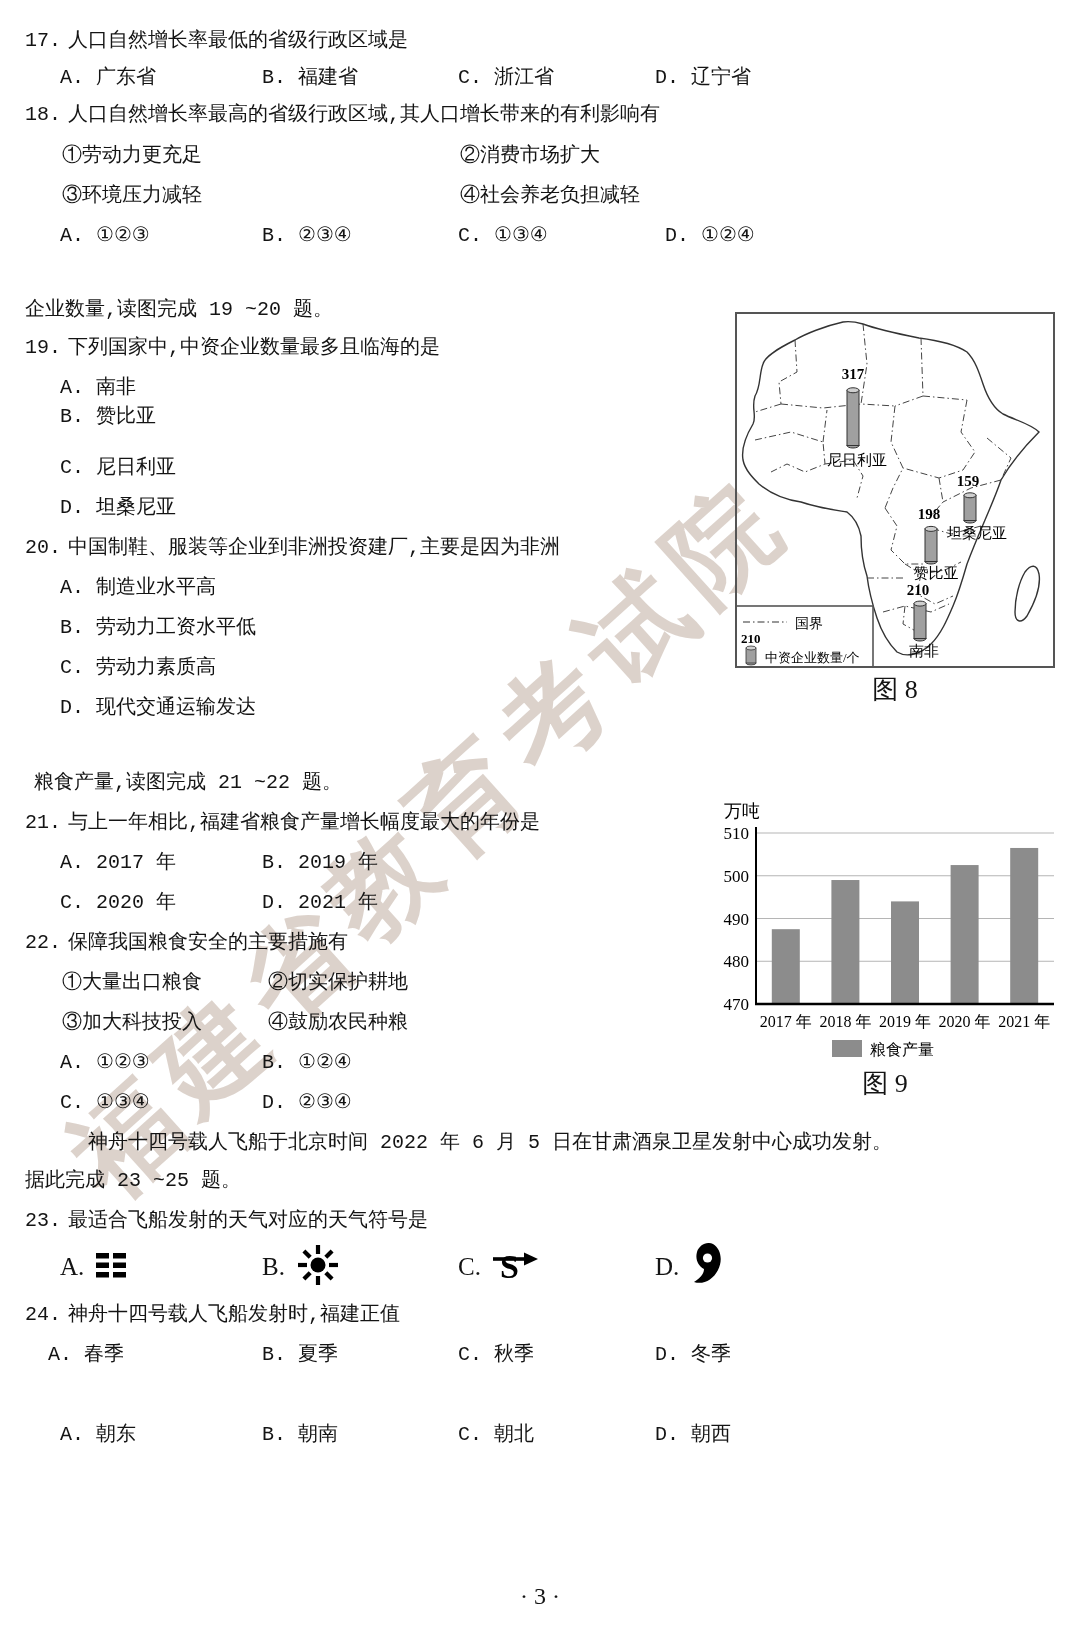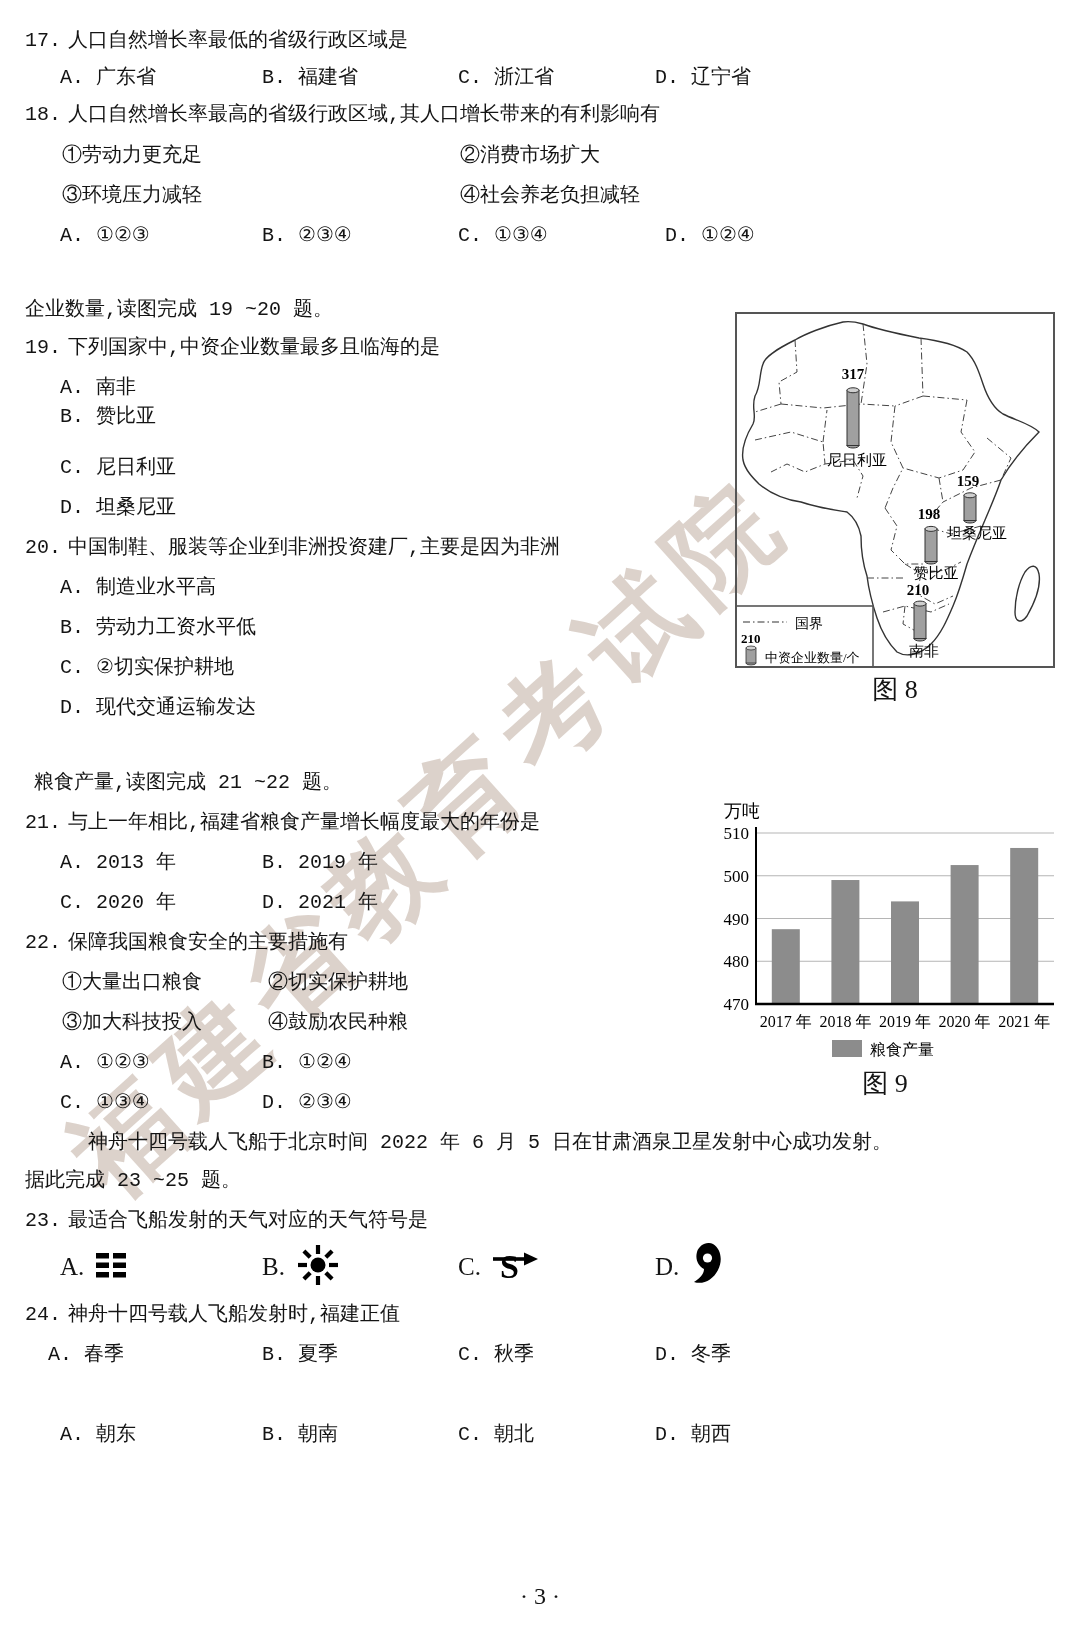--- a/index.html
+++ b/index.html
@@ -51,21 +51,21 @@
 
   <div class="line" style="left:25px;top:333px"><span class="qnum">19.</span><span>下列国家中,中资企业数量最多且临海的是</span></div>
   <div class="line" style="left:60px;top:373px">A. 南非</div>
   <div class="line" style="left:60px;top:402px">B. 赞比亚</div>
   <div class="line" style="left:60px;top:453px">C. 尼日利亚</div>
   <div class="line" style="left:60px;top:493px">D. 坦桑尼亚</div>
 
   <div class="line" style="left:25px;top:533px"><span class="qnum">20.</span><span>中国制鞋、服装等企业到非洲投资建厂,主要是因为非洲</span></div>
   <div class="line" style="left:60px;top:573px">A. 制造业水平高</div>
   <div class="line" style="left:60px;top:613px">B. 劳动力工资水平低</div>
-  <div class="line" style="left:60px;top:653px">C. ②切实保护耕地</div>
+  <div class="line" style="left:60px;top:653px">C. 劳动力素质高</div>
   <div class="line" style="left:60px;top:693px">D. 现代交通运输发达</div>
 
   <div class="fig" style="left:735px;top:312px">
     <svg id="map-svg" width="320" height="356" viewBox="0 0 320 356">
       <rect x="1" y="1" width="318" height="354" fill="none" stroke="#555" stroke-width="2"></rect>
 
       <path fill="none" stroke="#333" stroke-width="1.4" d="
         M 108,10 C 90,14 70,22 60,28 C 44,36 30,44 28,52 C 24,62 26,74 20,84
         C 16,96 22,104 18,112 C 12,122 6,136 8,148 C 10,158 18,166 24,172
         C 36,182 52,188 66,190 C 84,196 100,198 112,200 C 120,206 124,214 126,224
@@ -136,21 +136,21 @@
         <ellipse cx="16" cy="336" rx="5" ry="2" fill="#cfcfcf" stroke="#333" stroke-width="0.8"></ellipse>
         <text x="30" y="350" font-size="13">中资企业数量/个</text>
       </g>
     </svg>
   </div>
   <div class="caption" style="left:735px;top:672px;width:320px">图 8</div>
 
   <div class="line" style="left:34px;top:768px">粮食产量,读图完成 21 ~22 题。</div>
 
   <div class="line" style="left:25px;top:808px"><span class="qnum">21.</span><span>与上一年相比,福建省粮食产量增长幅度最大的年份是</span></div>
-  <div class="line" style="left:60px;top:848px">A. 2013 年</div>
+  <div class="line" style="left:60px;top:848px">A. 2017 年</div>
   <div class="line" style="left:262px;top:848px">B. 2019 年</div>
   <div class="line" style="left:60px;top:888px">C. 2020 年</div>
   <div class="line" style="left:262px;top:888px">D. 2021 年</div>
 
   <div class="line" style="left:25px;top:928px"><span class="qnum">22.</span><span>保障我国粮食安全的主要措施有</span></div>
   <div class="line" style="left:62px;top:968px">①大量出口粮食</div>
   <div class="line" style="left:268px;top:968px">②切实保护耕地</div>
   <div class="line" style="left:62px;top:1008px">③加大科技投入</div>
   <div class="line" style="left:268px;top:1008px">④鼓励农民种粮</div>
   <div class="line" style="left:60px;top:1048px">A. ①②③</div>

